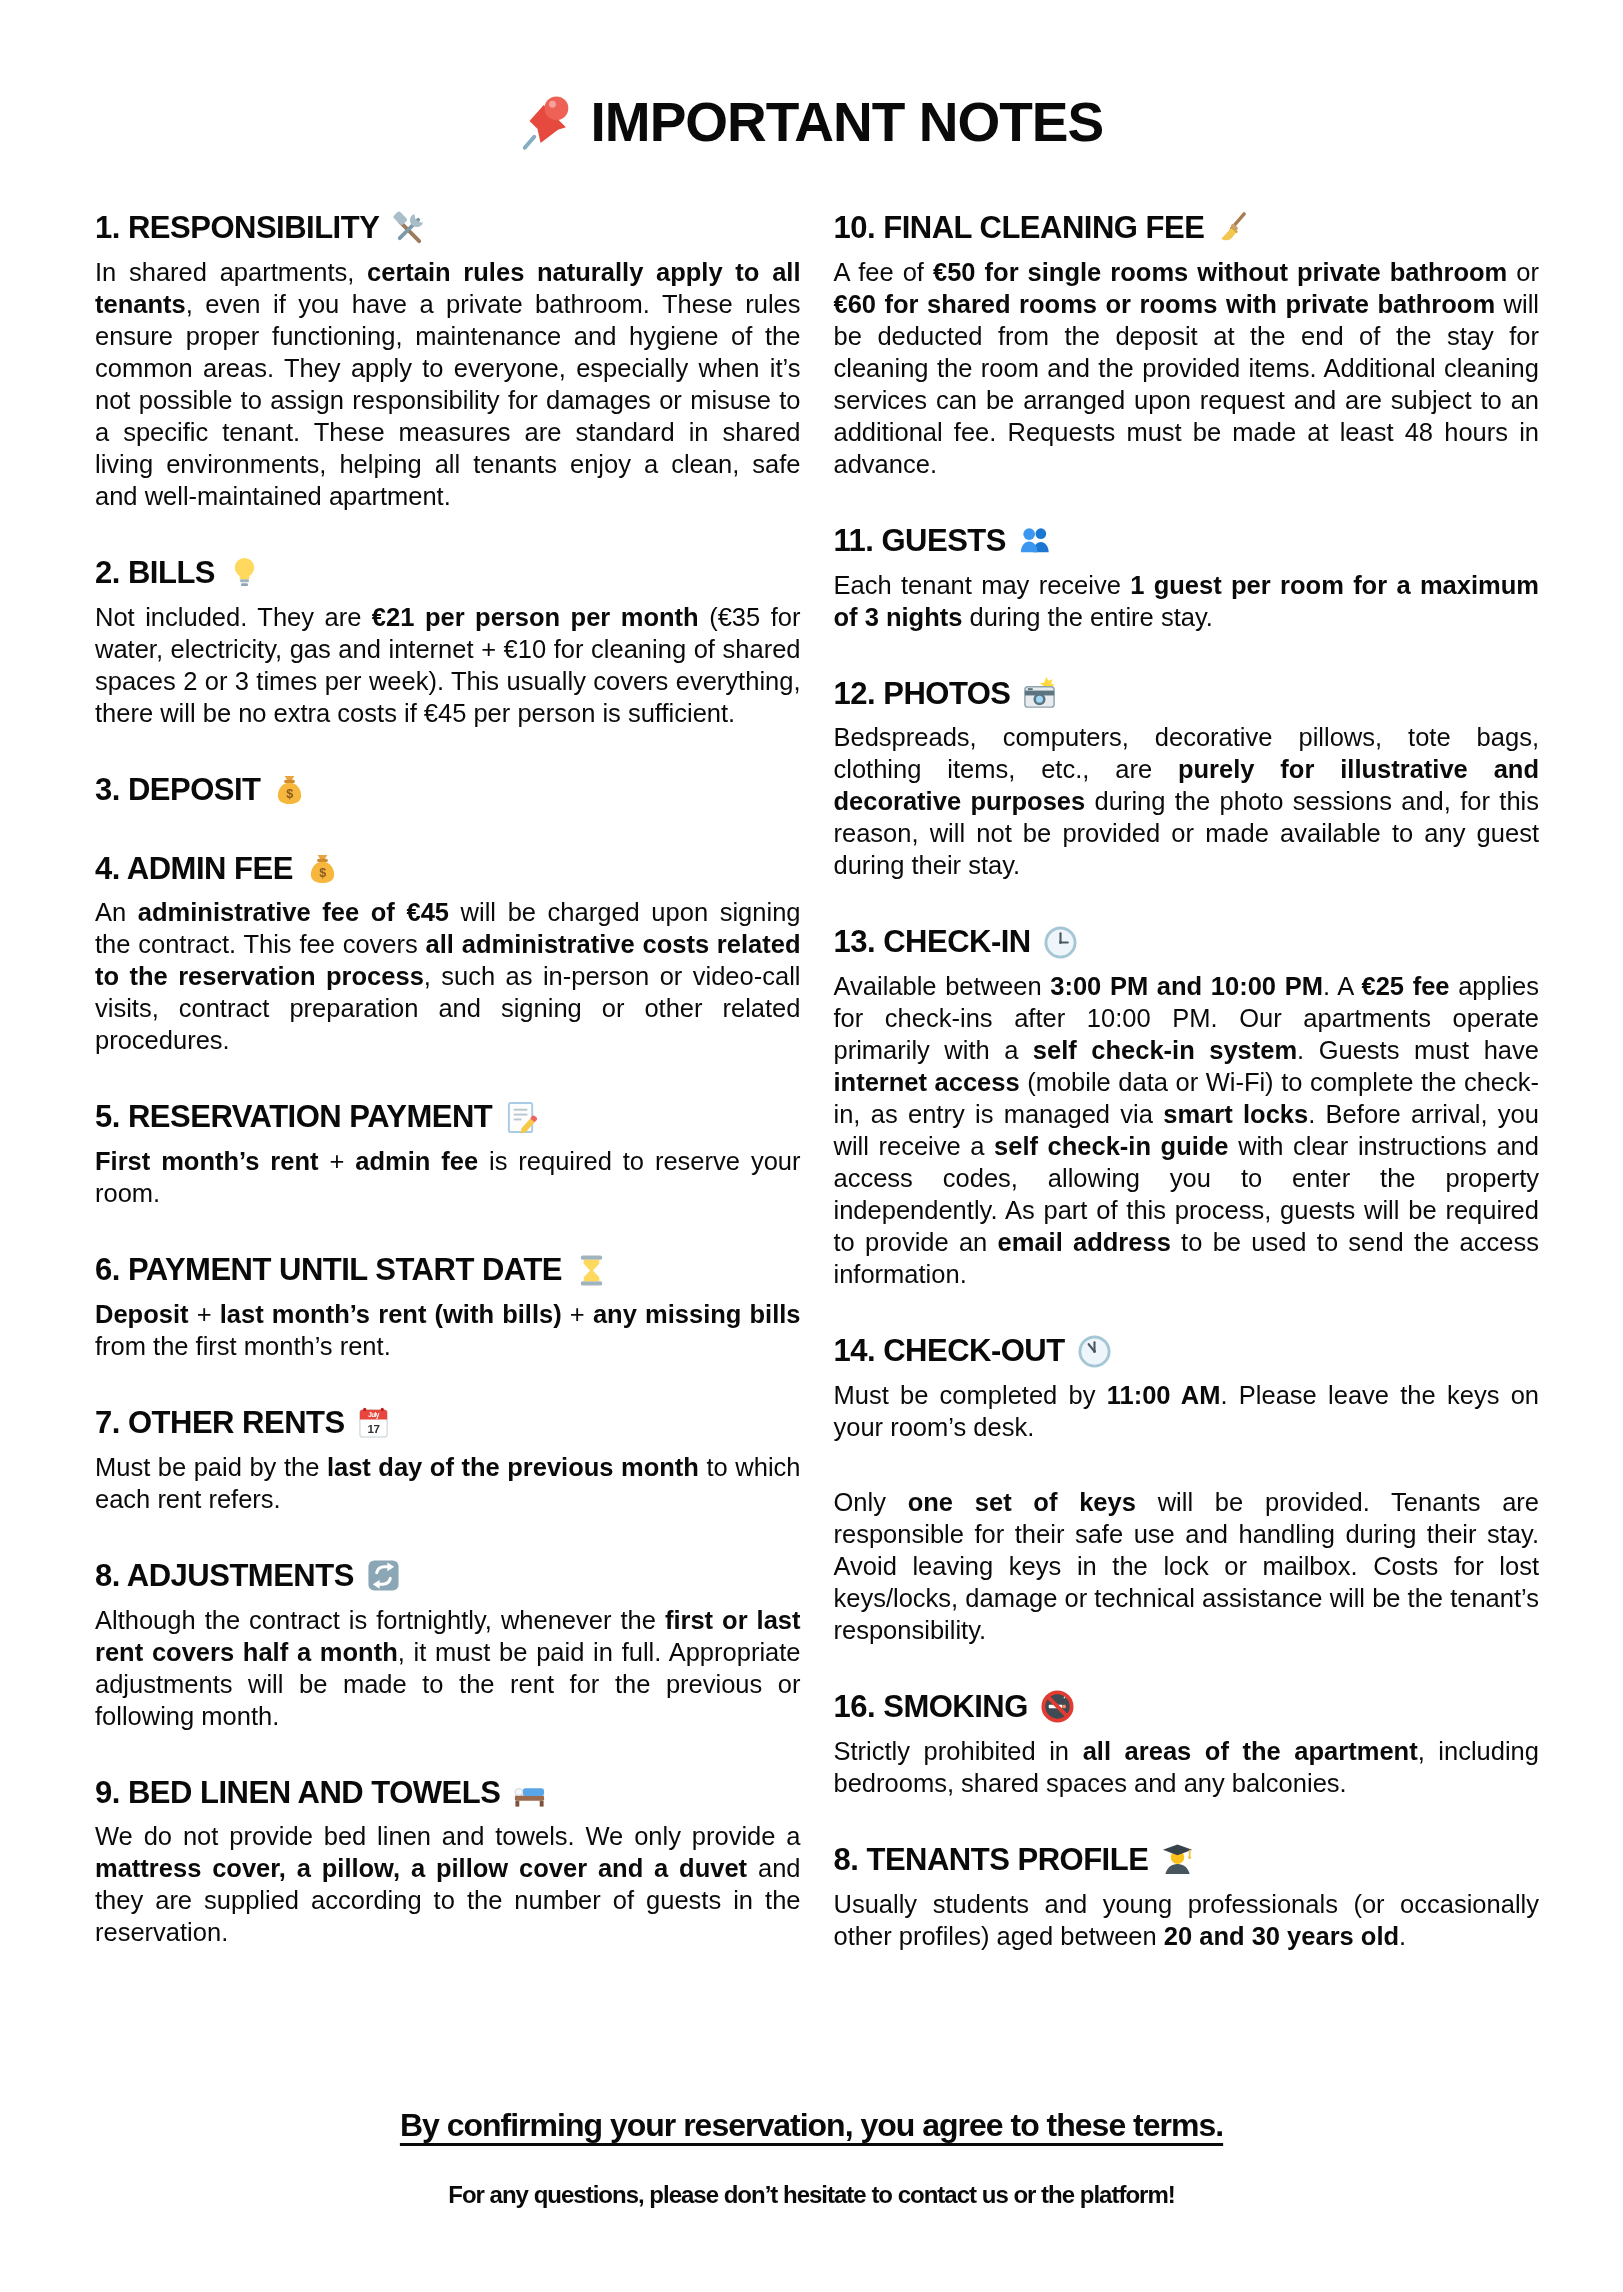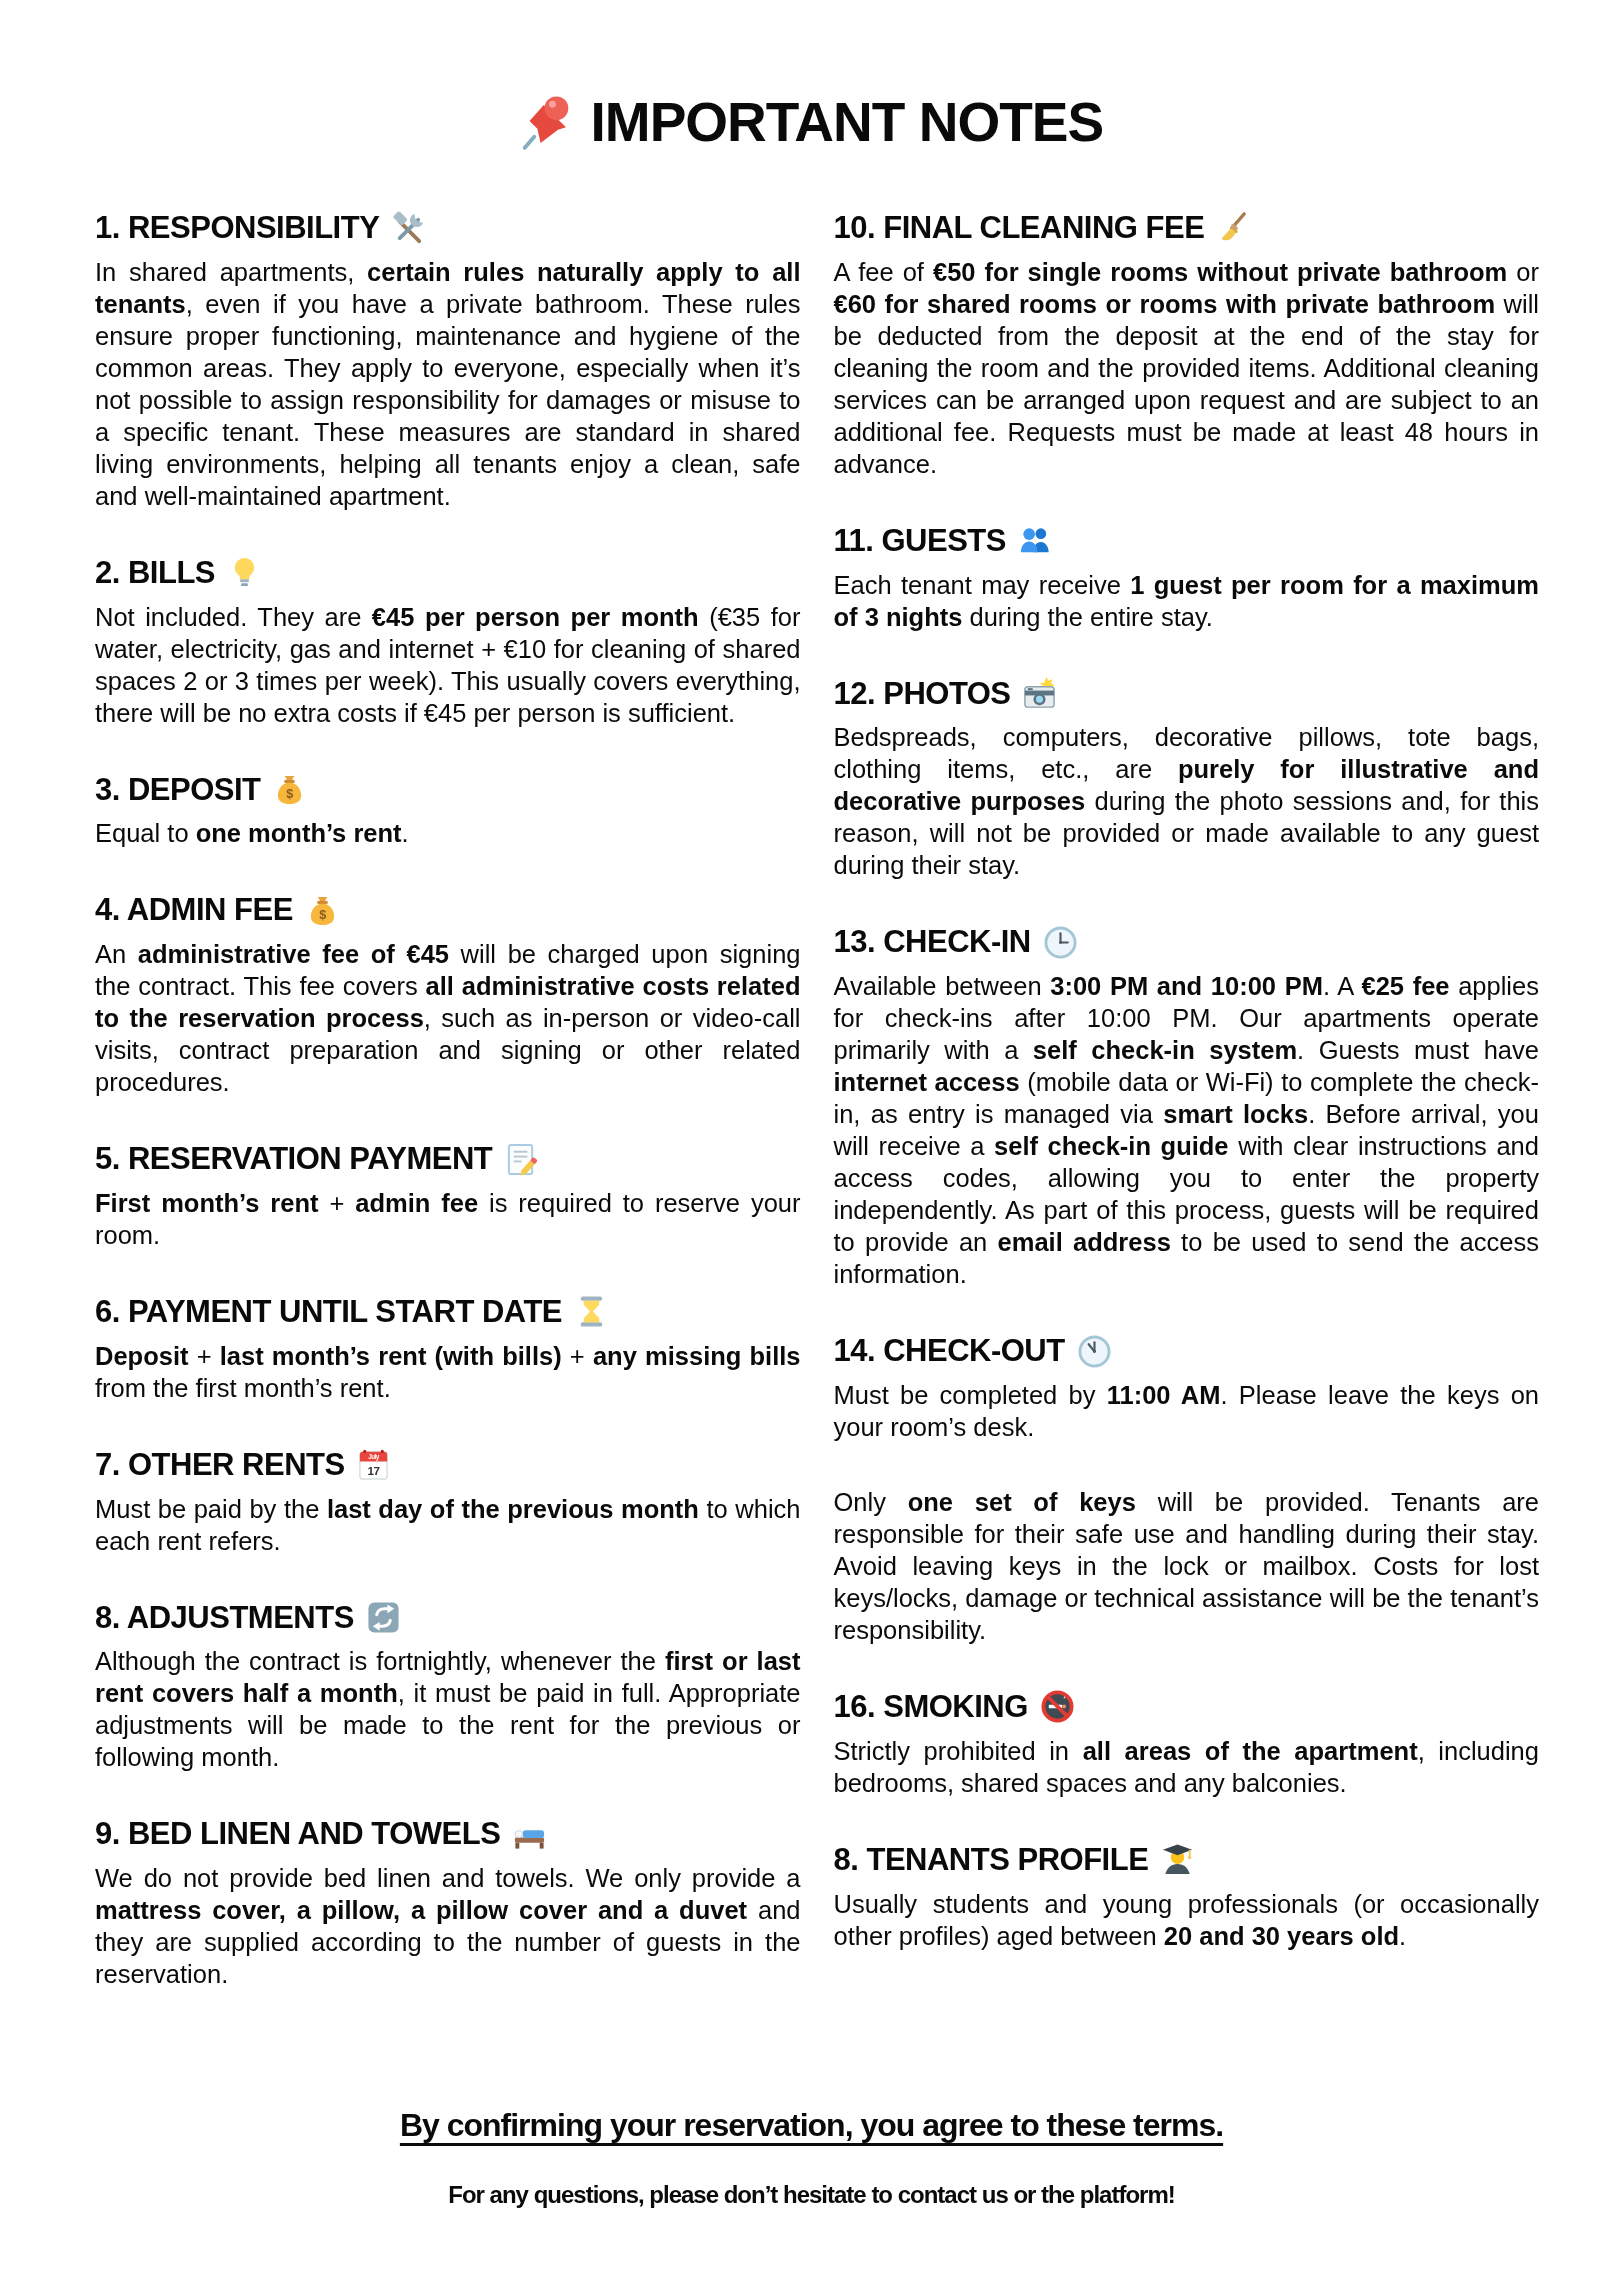--- a/index.html
+++ b/index.html
@@ -61,35 +61,34 @@
             <span>2. BILLS</span>
             <span class="icon">
               <svg viewBox="0 0 36 36">
                 <circle cx="18" cy="13" r="10" fill="#ffd95e"></circle>
                 <path d="M13 21h10v4H13z" fill="#ffd95e"></path>
                 <rect x="13.5" y="25" width="9" height="3" rx="1" fill="#9fb4bf"></rect>
                 <rect x="14.5" y="29" width="7" height="3" rx="1" fill="#8fa5b1"></rect>
               </svg>
             </span>
           </h2>
-          <p class="note-body"><span class="r">Not included. They are </span><span class="b">€45 per person per month</span><span class="r"> (€35 for water, electricity, gas and internet + €10 for cleaning of shared spaces 2 or 3 times per week). This usually covers everything, there will be no extra costs if €45 per person is sufficient.</span></p>
+          <p class="note-body"><span class="r">Not included. They are </span><span class="b">€21 per person per month</span><span class="r"> (€35 for water, electricity, gas and internet + €10 for cleaning of shared spaces 2 or 3 times per week). This usually covers everything, there will be no extra costs if €45 per person is sufficient.</span></p>
         </section>
         <section class="note">
           <h2 class="note-head">
             <span>3. DEPOSIT</span>
             <span class="icon">
               <svg viewBox="0 0 36 36" style="font-size:32px">
                 <path d="M13 4h10l-3.2 5h-3.6z" fill="#e8a33d"></path>
                 <rect x="12.5" y="8" width="11" height="3.4" rx="1.7" fill="#d18a2d"></rect>
                 <path d="M18 11c-7.5 0-12 6.5-12 13.4C6 29.8 11 33 18 33s12-3.2 12-8.6C30 17.5 25.5 11 18 11z" fill="#f6b73c"></path>
                 <text x="18" y="27" font-size="13" font-weight="bold" text-anchor="middle" fill="#8a5a22">$</text>
               </svg>
             </span>
           </h2>
-          <p class="note-body"><span class="r">Equal to </span><span class="b">one month’s rent</span><span class="r">.</span></p>
         </section>
         <section class="note">
           <h2 class="note-head">
             <span>4. ADMIN FEE</span>
             <span class="icon">
               <svg viewBox="0 0 36 36" style="font-size:32px">
                 <path d="M13 4h10l-3.2 5h-3.6z" fill="#e8a33d"></path>
                 <rect x="12.5" y="8" width="11" height="3.4" rx="1.7" fill="#d18a2d"></rect>
                 <path d="M18 11c-7.5 0-12 6.5-12 13.4C6 29.8 11 33 18 33s12-3.2 12-8.6C30 17.5 25.5 11 18 11z" fill="#f6b73c"></path>
                 <text x="18" y="27" font-size="13" font-weight="bold" text-anchor="middle" fill="#8a5a22">$</text>

